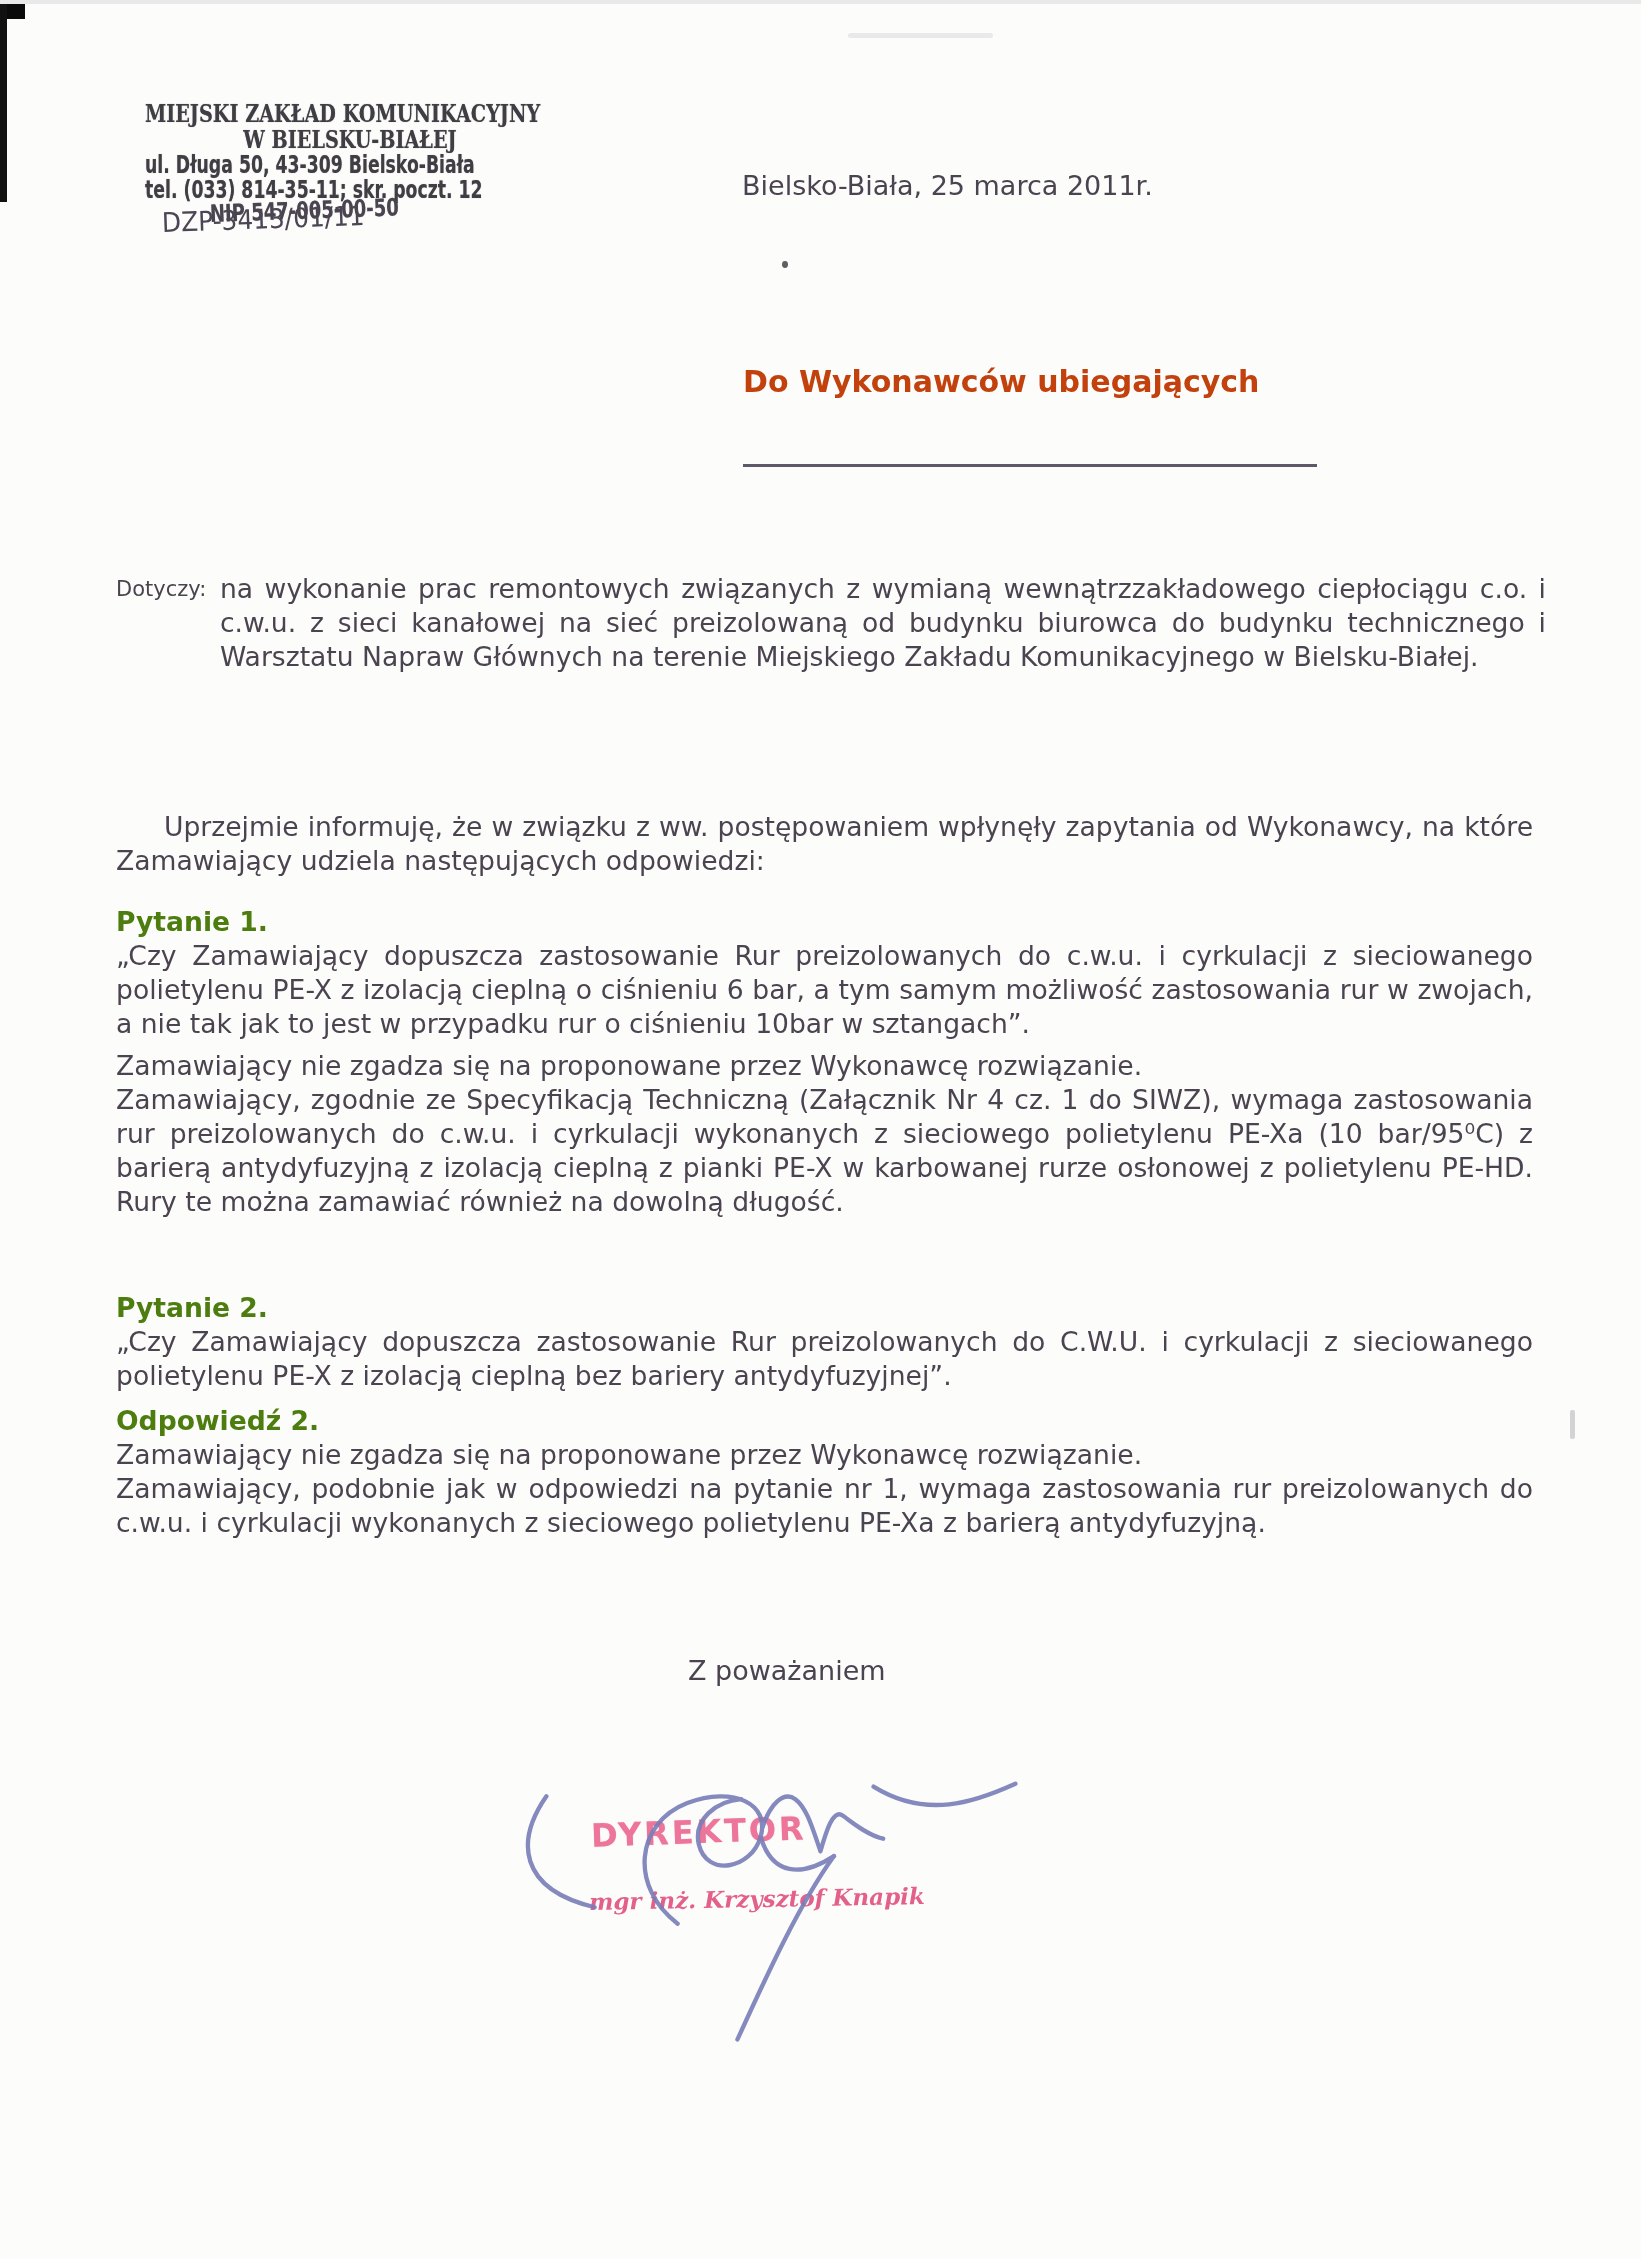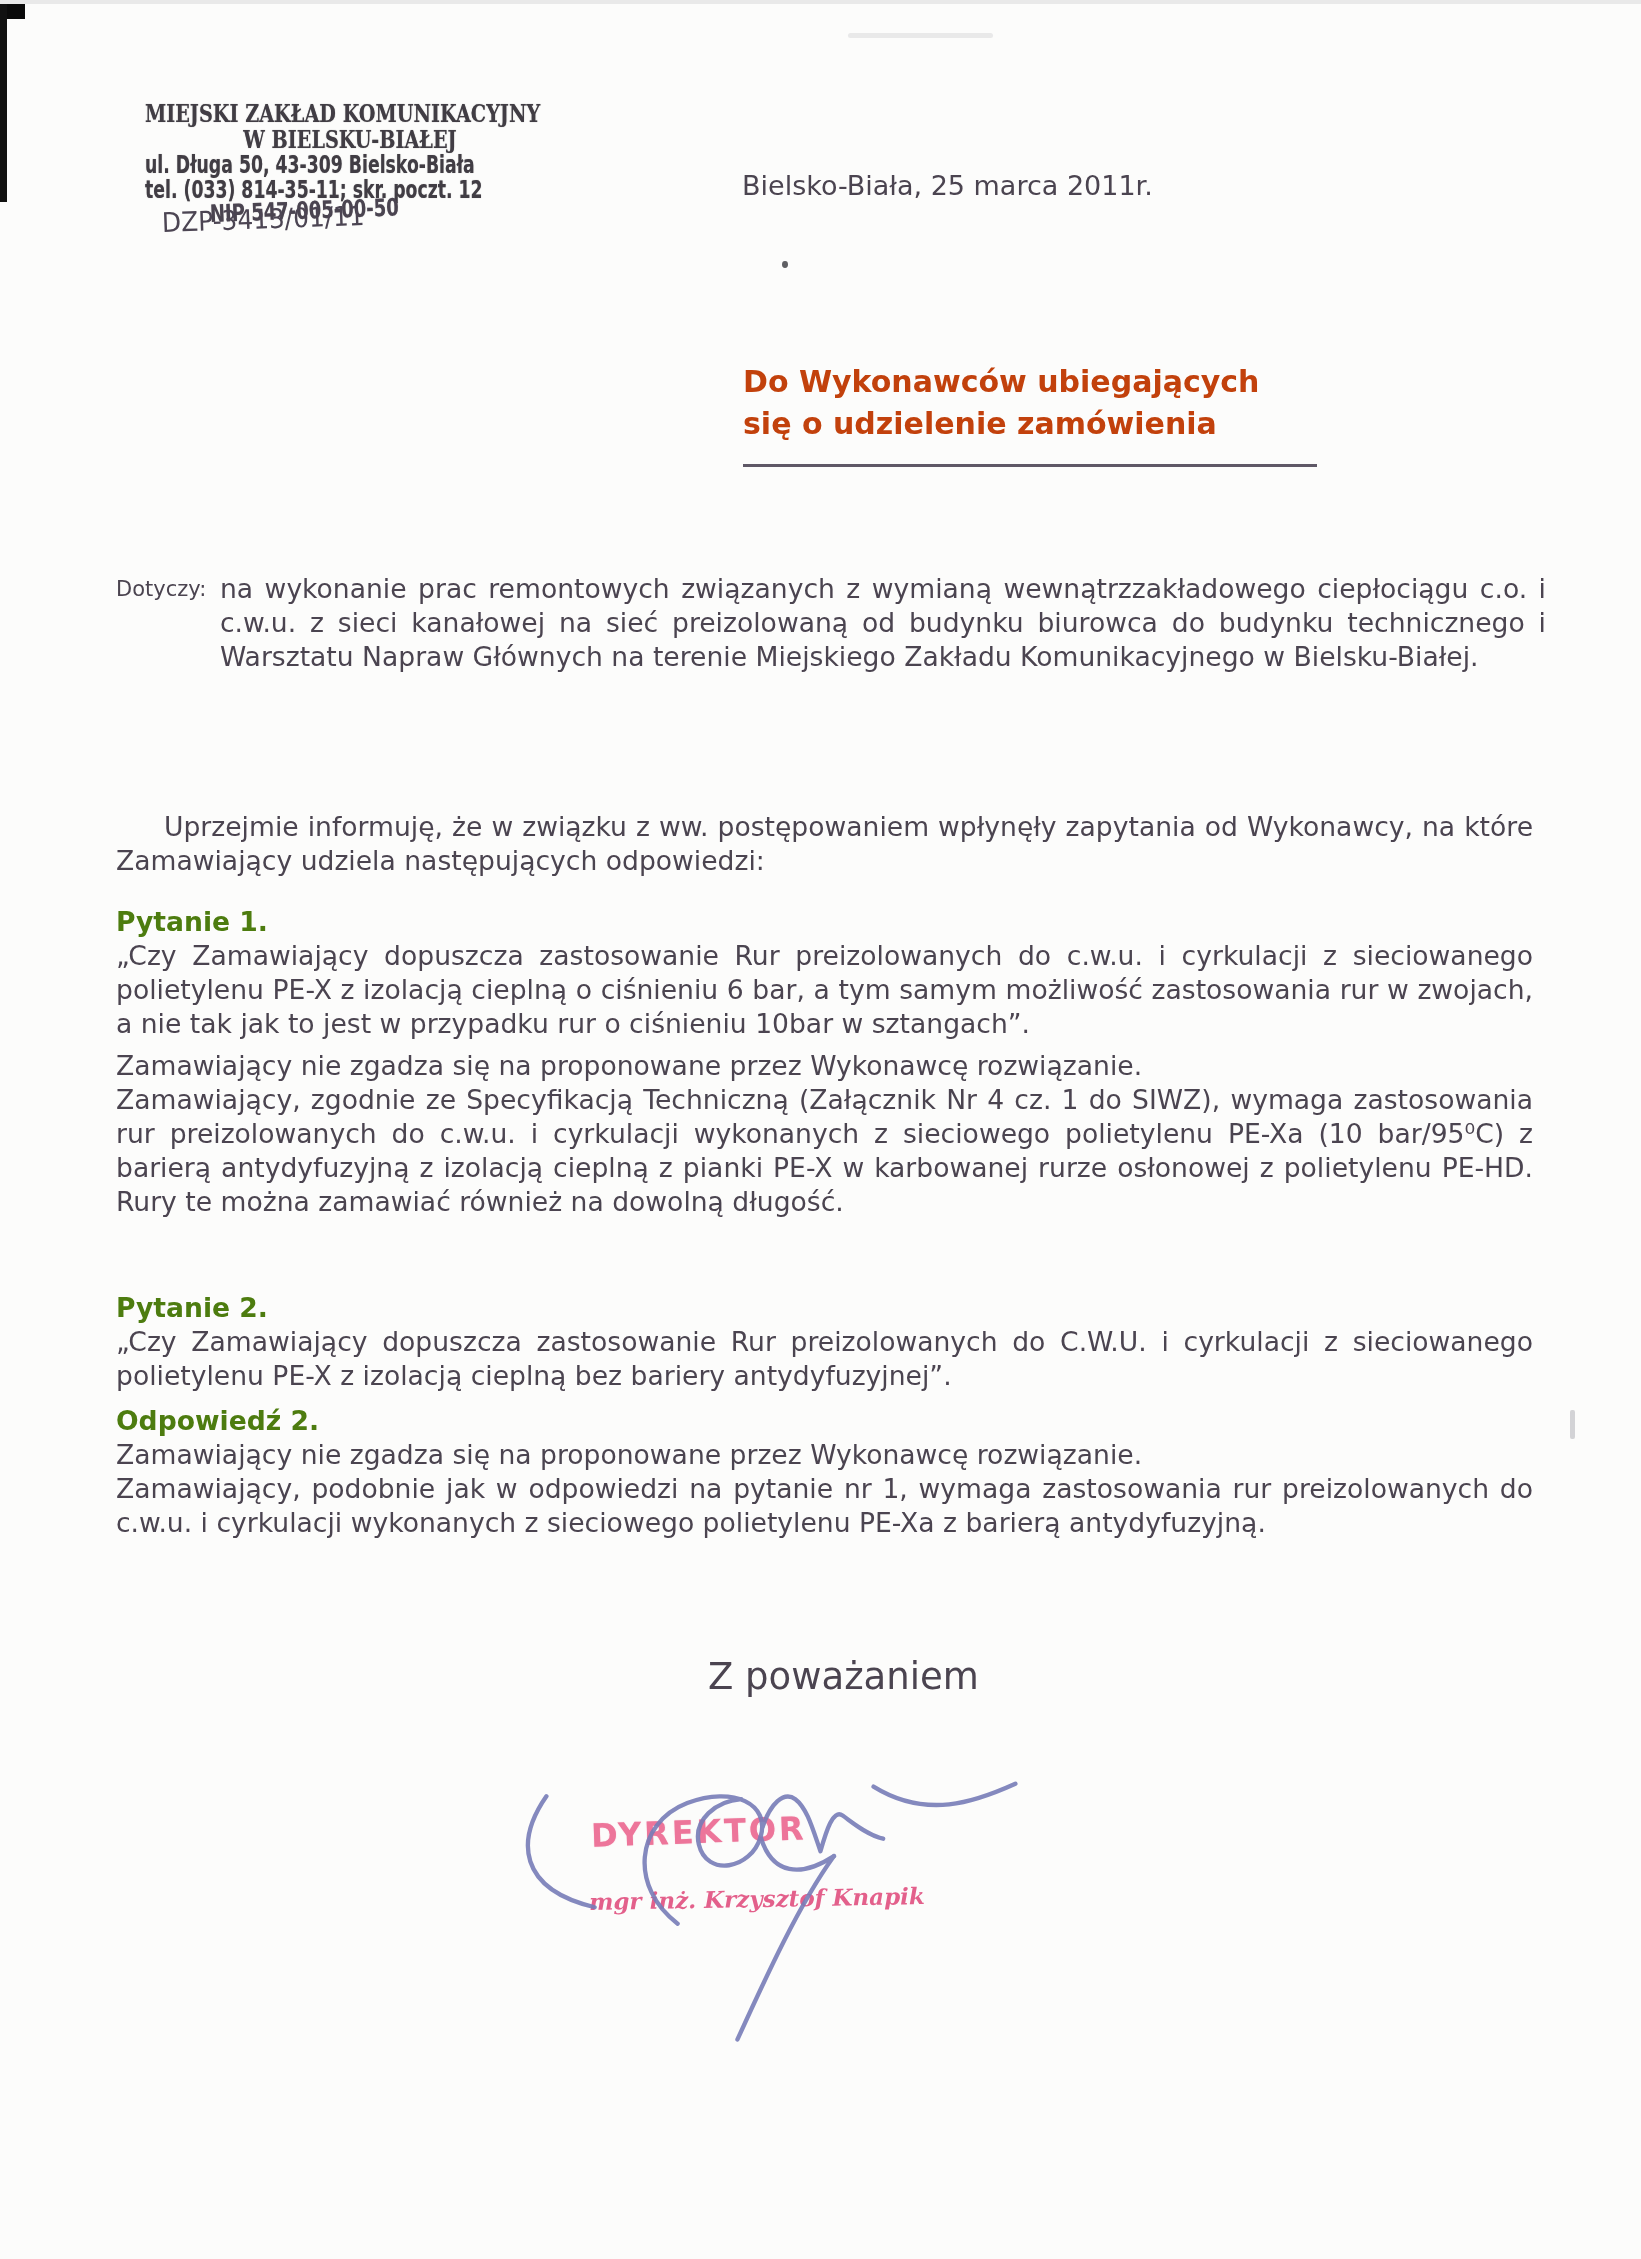--- a/index.html
+++ b/index.html
@@ -59,21 +59,21 @@
   .intro{position:absolute;left:116px;top:806px;width:1417px;text-indent:48px;}
 
   .sec{position:absolute;left:116px;width:1417px;}
   .sec h2{margin:0;font-size:26.6px;line-height:34px;font-weight:700;color:#4d7c0f;text-align:left;}
   .sec p{margin:0;}
   .sec-q1{top:901px;}
   .sec-a1{top:1045px;}
   .sec-q2{top:1287px;}
   .sec-a2{top:1400px;}
 
-  .closing{position:absolute;left:708px;top:1651px;font-size:37px;}
+  .closing{position:absolute;left:688px;top:1651px;font-size:27px;}
 
   
   .stamp-title{
     position:absolute;left:591px;top:1809px;
     font-size:32px;font-weight:700;letter-spacing:2.9px;white-space:nowrap;
     color:#ec6a92;opacity:.92;transform:rotate(-2deg);
     text-shadow:0 0 1px rgba(236,106,146,.5);
   }
   .stamp-name{
     position:absolute;left:589px;top:1881px;
@@ -100,21 +100,20 @@
     <div class="lh-sans">ul. Długa 50,  43-309 Bielsko-Biała</div>
     <div class="lh-sans">tel. (033) 814-35-11;  skr. poczt. 12</div>
   </div>
   <div class="lh-nip">NIP 547-005-00-50</div>
   <div class="lh-ref">DZP-3413/01/11</div>
 
   <div class="date-line">Bielsko-Biała, 25 marca 2011r.</div>
 
   <div class="recipient">
     <div>Do Wykonawców ubiegających</div>
-    <div>się o udzielenie zamówienia</div>
   </div>
   <div class="recipient-rule"></div>
 
   <div class="subject-label body-text">Dotyczy:</div>
   <div class="subject-body body-text">na wykonanie prac remontowych związanych z wymianą wewnątrzzakładowego ciepłociągu c.o. i c.w.u. z sieci kanałowej na sieć preizolowaną od budynku biurowca do budynku technicznego i Warsztatu Napraw Głównych na terenie Miejskiego Zakładu Komunikacyjnego w Bielsku-Białej.</div>
 
   <div class="intro body-text">Uprzejmie informuję, że w związku z ww. postępowaniem wpłynęły zapytania od Wykonawcy, na które Zamawiający udziela następujących odpowiedzi:</div>
 
   <div class="sec sec-q1 body-text">
     <h2>Pytanie 1.</h2>

